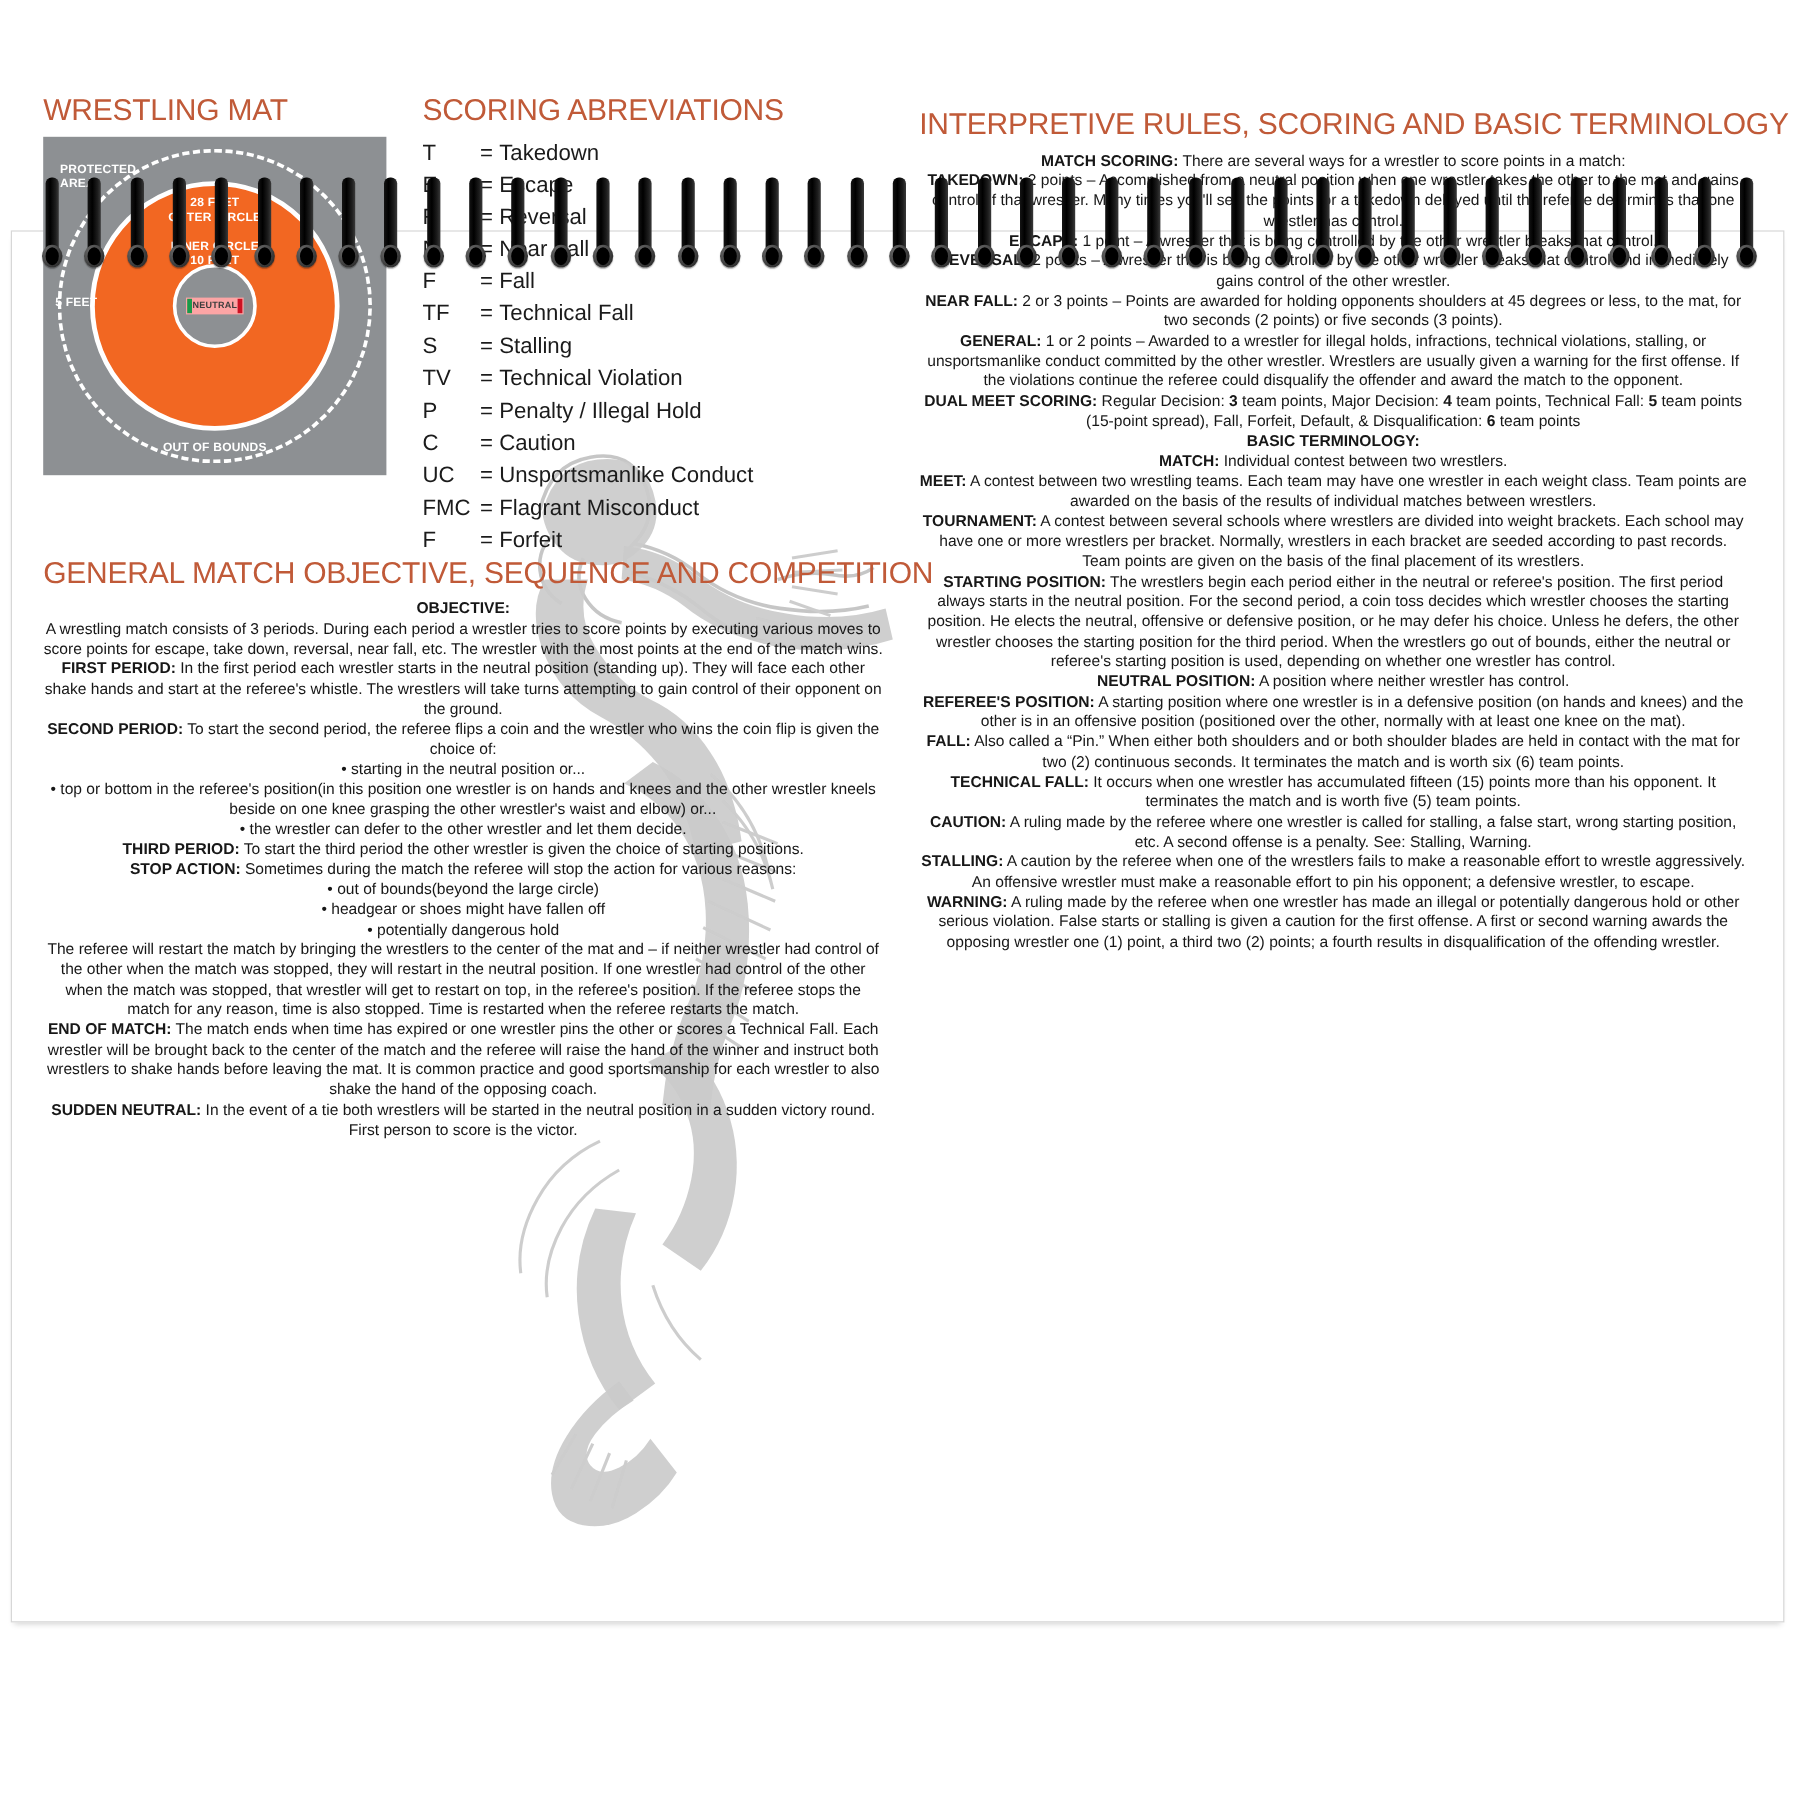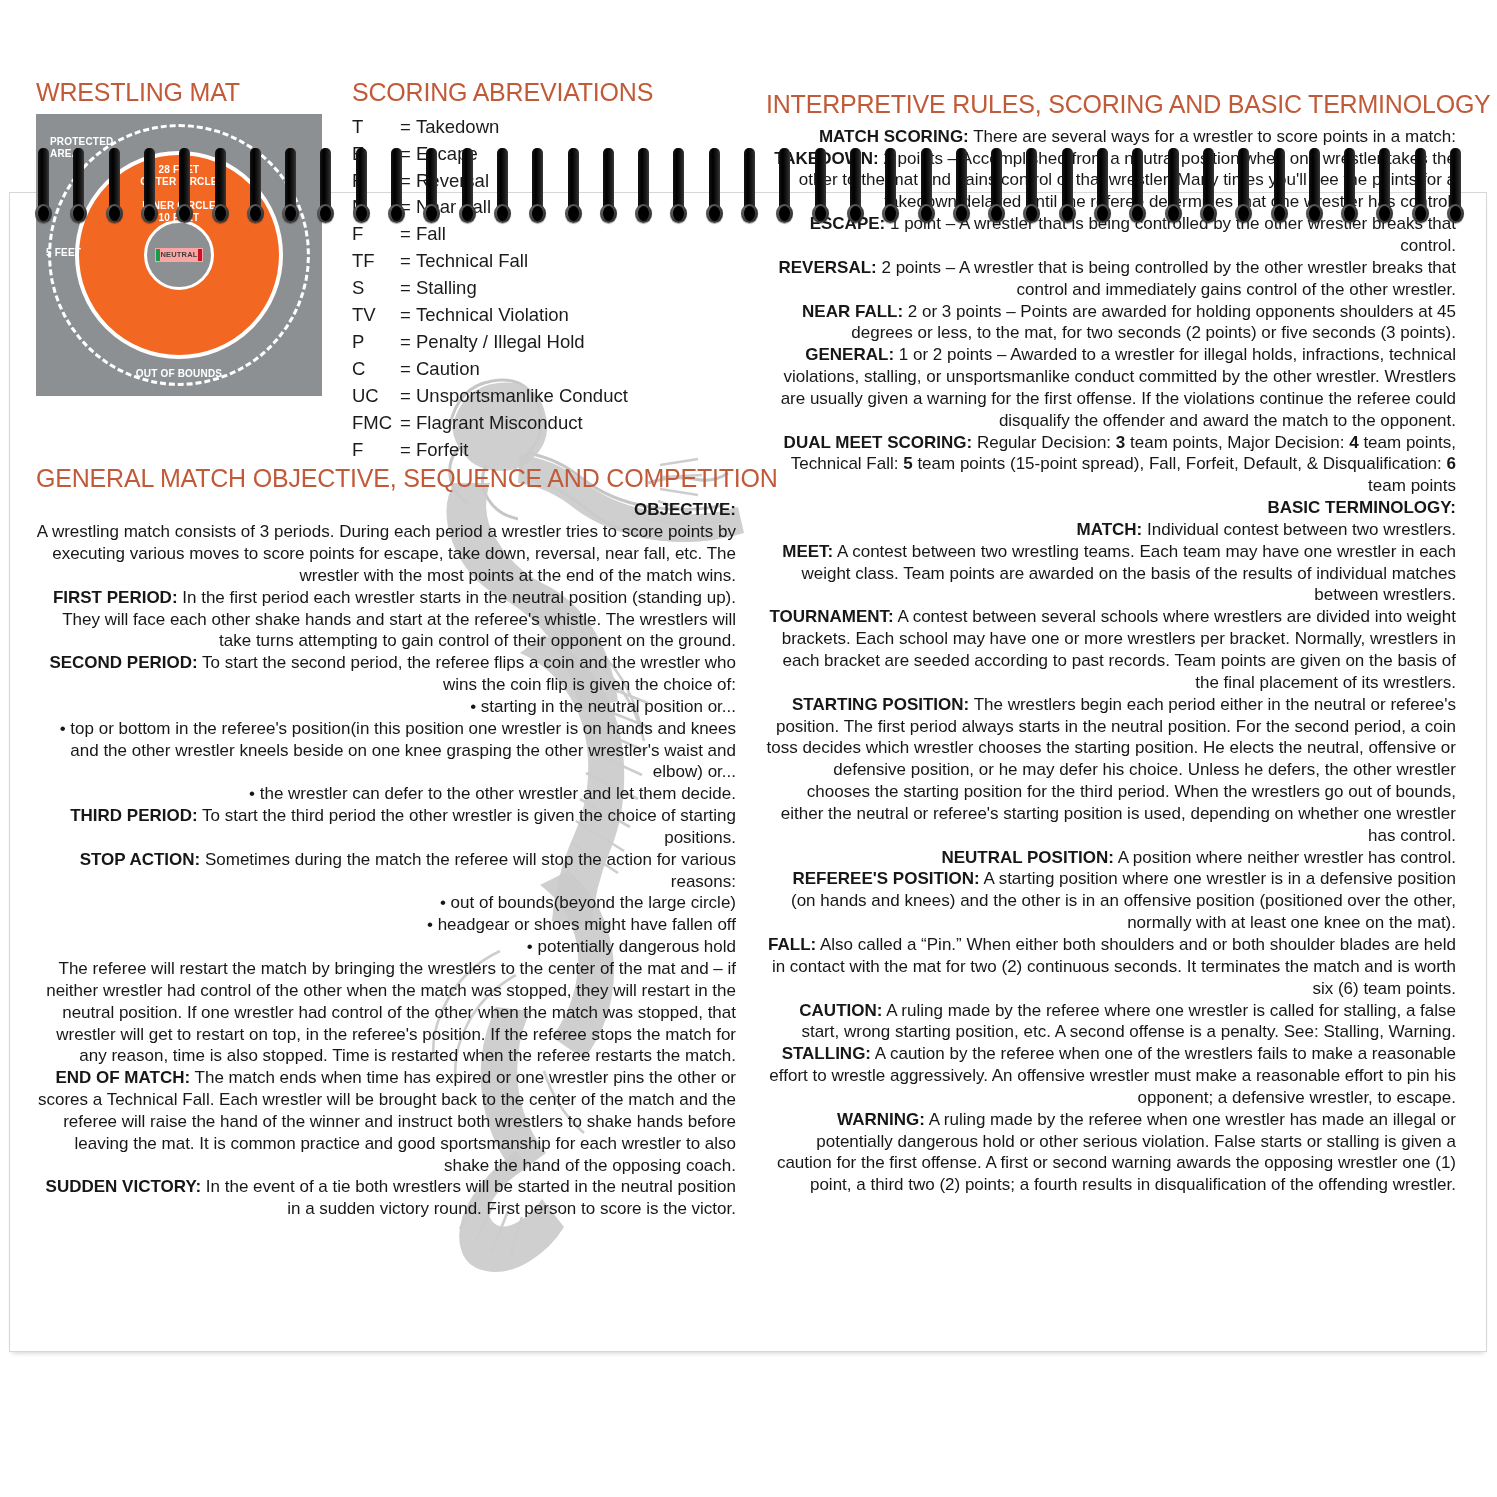--- a/index.html
+++ b/index.html
@@ -203,24 +203,24 @@
     color: #1b1b1b;
     line-height: 1.455;
     white-space: nowrap;
   }
   .abbr-row .key { width: 48px; flex: none; }
   .abbr-row .eq  { width: 16px; flex: none; }
   .abbr-row .val { flex: 1; }
 
   
   .body-text {
-    font-size: 17px;
+    font-size: 13px;
     line-height: 1.285;
     color: #171717;
-    text-align: right;
+    text-align: center;
   }
   .body-text p {
     margin: 0;
   }
   .body-text b { font-weight: 700; }
   .bullet {
     padding-left: 16px;
     text-indent: -16px;
   }
   .gap-title { margin-top: 24px; }
@@ -552,21 +552,21 @@
         <p class="bullet"><span>• starting in the neutral position or...</span></p>
         <p class="bullet"><span>• top or bottom in the referee's position(in this position one wrestler is on hands and knees and the other wrestler kneels beside on one knee grasping the other wrestler's waist and elbow) or...</span></p>
         <p class="bullet"><span>• the wrestler can defer to the other wrestler and let them decide.</span></p>
         <p><b>THIRD PERIOD:</b><span> To start the third period the other wrestler is given the choice of starting positions.</span></p>
         <p><b>STOP ACTION:</b><span> Sometimes during the match the referee will stop the action for various reasons:</span></p>
         <p class="bullet"><span>• out of bounds(beyond the large circle)</span></p>
         <p class="bullet"><span>• headgear or shoes might have fallen off</span></p>
         <p class="bullet"><span>• potentially dangerous hold</span></p>
         <p><span>The referee will restart the match by bringing the wrestlers to the center of the mat and – if neither wrestler had control of the other when the match was stopped, they will restart in the neutral position. If one wrestler had control of the other when the match was stopped, that wrestler will get to restart on top, in the referee's position. If the referee stops the match for any reason, time is also stopped. Time is restarted when the referee restarts the match.</span></p>
         <p><b>END OF MATCH:</b><span> The match ends when time has expired or one wrestler pins the other or scores a Technical Fall. Each wrestler will be brought back to the center of the match and the referee will raise the hand of the winner and instruct both wrestlers to shake hands before leaving the mat. It is common practice and good sportsmanship for each wrestler to also shake the hand of the opposing coach.</span></p>
-        <p><b>SUDDEN VICTORY:</b><span> In the event of a tie both wrestlers will be started in the neutral position in a sudden victory round. First person to score is the victor.</span></p>
+        <p><b>SUDDEN NEUTRAL:</b><span> In the event of a tie both wrestlers will be started in the neutral position in a sudden victory round. First person to score is the victor.</span></p>
       </div>
 
   </div>
 
   <div class="col-right">
     <h2 class="section-title">INTERPRETIVE RULES, SCORING AND BASIC TERMINOLOGY</h2>
     <div class="body-text" id="rules-body">
         <p><b>MATCH SCORING:</b><span> There are several ways for a wrestler to score points in a match:</span></p>
         <p><b>TAKEDOWN:</b><span> 2 points – Accomplished from a neutral position when one wrestler takes the other to the mat and gains control of that wrestler. Many times you'll see the points for a takedown delayed until the referee determines that one wrestler has control.</span></p>
         <p><b>ESCAPE:</b><span> 1 point – A wrestler that is being controlled by the other wrestler breaks that control.</span></p>
@@ -575,19 +575,20 @@
         <p><b>GENERAL:</b><span> 1 or 2 points – Awarded to a wrestler for illegal holds, infractions, technical violations, stalling, or unsportsmanlike conduct committed by the other wrestler. Wrestlers are usually given a warning for the first offense. If the violations continue the referee could disqualify the offender and award the match to the opponent.</span></p>
         <p><b>DUAL MEET SCORING:</b><span> Regular Decision: </span><b>3</b><span> team points, Major Decision: </span><b>4</b><span> team points, Technical Fall: </span><b>5</b><span> team points (15-point spread), Fall, Forfeit, Default, &amp; Disqualification: </span><b>6</b><span> team points</span></p>
         <p><b>BASIC TERMINOLOGY:</b></p>
         <p><b>MATCH:</b><span> Individual contest between two wrestlers.</span></p>
         <p><b>MEET:</b><span> A contest between two wrestling teams. Each team may have one wrestler in each weight class. Team points are awarded on the basis of the results of individual matches between wrestlers.</span></p>
         <p><b>TOURNAMENT:</b><span> A contest between several schools where wrestlers are divided into weight brackets. Each school may have one or more wrestlers per bracket. Normally, wrestlers in each bracket are seeded according to past records. Team points are given on the basis of the final placement of its wrestlers.</span></p>
         <p><b>STARTING POSITION:</b><span> The wrestlers begin each period either in the neutral or referee's position. The first period always starts in the neutral position. For the second period, a coin toss decides which wrestler chooses the starting position. He elects the neutral, offensive or defensive position, or he may defer his choice. Unless he defers, the other wrestler chooses the starting position for the third period. When the wrestlers go out of bounds, either the neutral or referee's starting position is used, depending on whether one wrestler has control.</span></p>
         <p><b>NEUTRAL POSITION:</b><span> A position where neither wrestler has control.</span></p>
         <p><b>REFEREE'S POSITION:</b><span> A starting position where one wrestler is in a defensive position (on hands and knees) and the other is in an offensive position (positioned over the other, normally with at least one knee on the mat).</span></p>
         <p><b>FALL:</b><span> Also called a “Pin.” When either both shoulders and or both shoulder blades are held in contact with the mat for two (2) continuous seconds. It terminates the match and is worth six (6) team points.</span></p>
+        <p><b>TECHNICAL FALL:</b><span> It occurs when one wrestler has accumulated fifteen (15) points more than his opponent. It terminates the match and is worth five (5) team points.</span></p>
         <p><b>CAUTION:</b><span> A ruling made by the referee where one wrestler is called for stalling, a false start, wrong starting position, etc. A second offense is a penalty. See: Stalling, Warning.</span></p>
         <p><b>STALLING:</b><span> A caution by the referee when one of the wrestlers fails to make a reasonable effort to wrestle aggressively. An offensive wrestler must make a reasonable effort to pin his opponent; a defensive wrestler, to escape.</span></p>
         <p><b>WARNING:</b><span> A ruling made by the referee when one wrestler has made an illegal or potentially dangerous hold or other serious violation. False starts or stalling is given a caution for the first offense. A first or second warning awards the opposing wrestler one (1) point, a third two (2) points; a fourth results in disqualification of the offending wrestler.</span></p>
       </div>
   </div>
 
 </div>
 
 </body></html>

